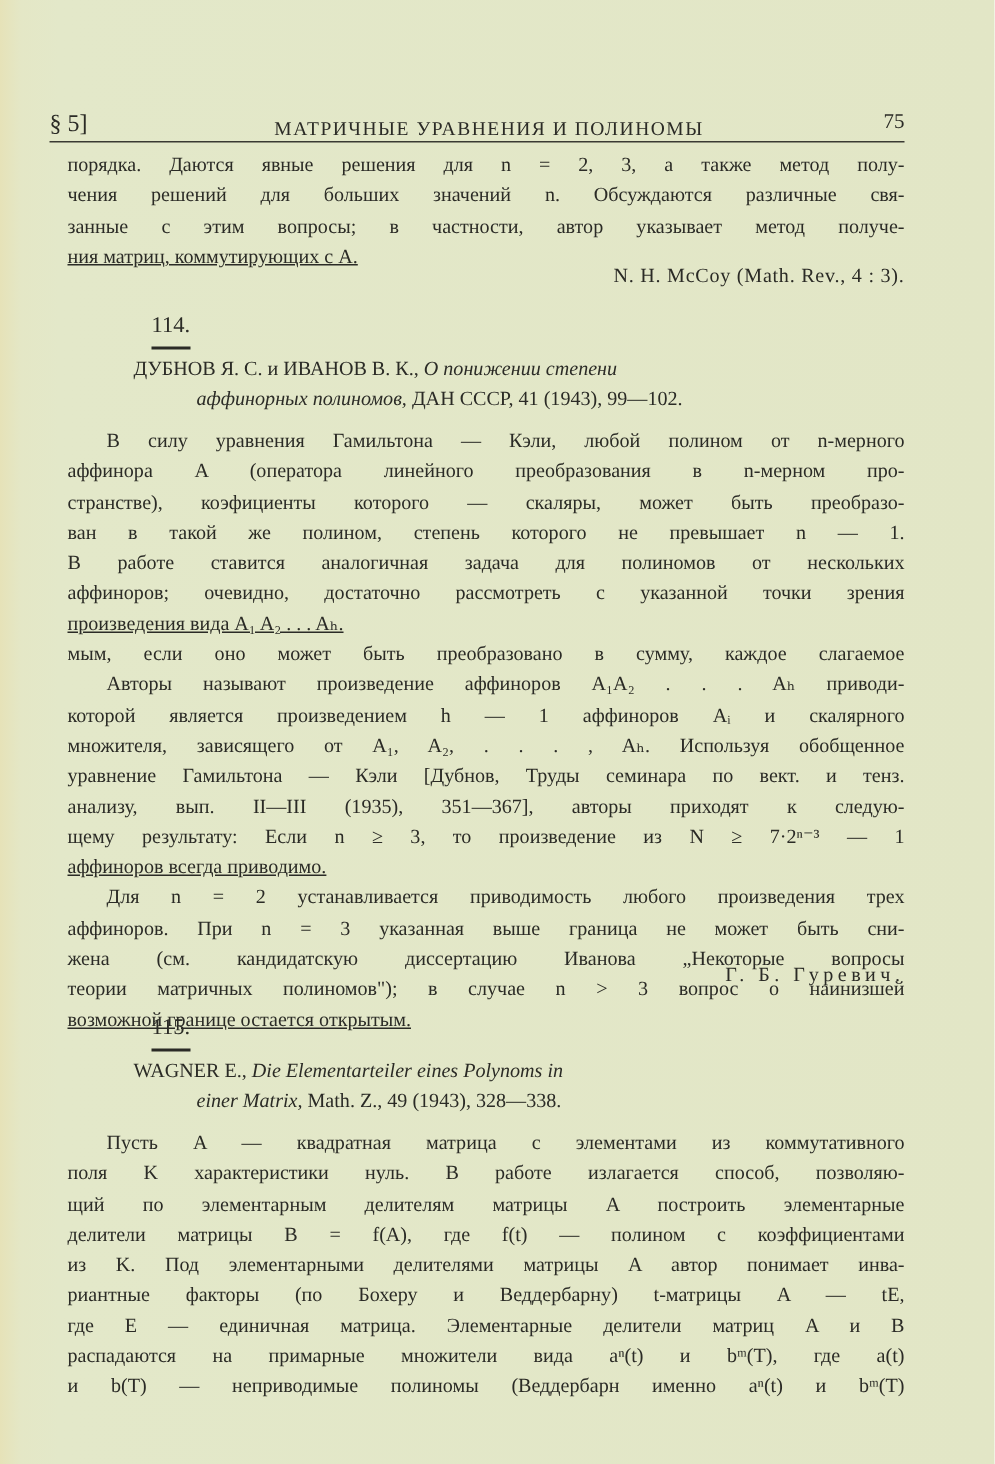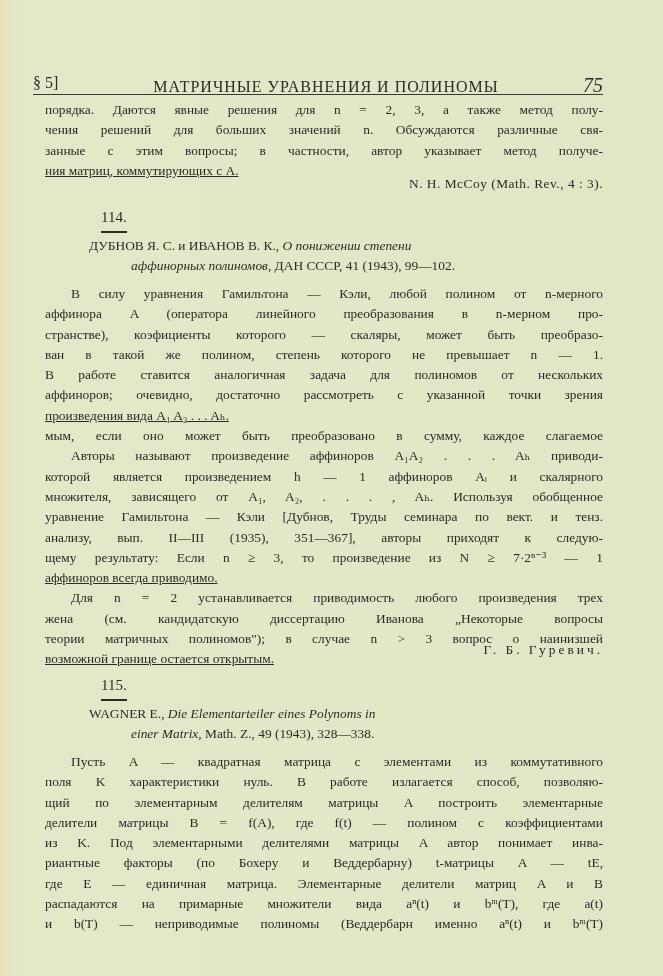--- a/index.html
+++ b/index.html
@@ -13,23 +13,23 @@
   .page {
     position: absolute; left: 0; top: 0; width: 663px; height: 976px;
   }
   .header {
     position: absolute; left: 33px; top: 74px; width: 570px; height: 20px;
     border-bottom: 1.5px solid #3a3a33;
   }
   .hdr-section { position: absolute; left: 0; top: 0; font-size: 16px; }
   .hdr-title {
     position: absolute; left: 16px; right: 0; top: 4px; text-align: center;
-    font-size: 16px; letter-spacing: 1px; text-transform: uppercase;
+    font-size: 13px; letter-spacing: 1px; text-transform: uppercase;
   }
-  .hdr-page { position: absolute; right: 0; top: 0; font-size: 20px; font-style: italic; }
+  .hdr-page { position: absolute; right: 0; top: 0; font-size: 14px; }
 
   .p {
     position: absolute; left: 33px; width: 570px;
     font-size: 13.4px; line-height: 20.3px; text-align: justify;
   }
   .line { display: block; white-space: nowrap; text-align: justify; text-align-last: justify; margin-left: 12px; }
   .line.last { text-align-last: left; text-decoration: underline; }
   .indent { padding-left: 26px; }
   .sig { position: absolute; right: 60px; font-size: 13.4px; letter-spacing: 0.5px; }
   .sig.spaced { letter-spacing: 3px; }
@@ -84,20 +84,21 @@
     <span class="line">мым, если оно может быть преобразовано в сумму, каждое слагаемое</span>
     <span class="line indent">Авторы называют произведение аффиноров A₁A₂ . . . Aₕ приводи-</span>
     <span class="line">которой является произведением h — 1 аффиноров Aᵢ и скалярного</span>
     <span class="line">множителя, зависящего от  A₁,  A₂,  . . . ,  Aₕ.  Используя  обобщенное</span>
     <span class="line">уравнение Гамильтона — Кэли [Дубнов, Труды семинара по вект. и тенз.</span>
     <span class="line">анализу, вып. II—III (1935),  351—367],  авторы  приходят  к  следую-</span>
     <span class="line">щему результату: Если  n ≥ 3,  то  произведение  из  N ≥ 7·2ⁿ⁻³ — 1</span>
     <span class="line last">аффиноров всегда приводимо.</span>
 
     <span class="line indent">Для  n = 2 устанавливается приводимость любого произведения трех</span>
+    <span class="line">аффиноров. При n = 3 указанная выше граница не может быть сни-</span>
     <span class="line">жена (см. кандидатскую диссертацию Иванова „Некоторые вопросы</span>
     <span class="line">теории матричных полиномов"); в случае n &gt; 3 вопрос о наинизшей</span>
     <span class="line last">возможной границе остается открытым.</span>
   </div>
   <div class="sig spaced" style="top:642px;">Г. Б. Гуревич.</div>
 
   <div class="num" style="top:677px;">115.</div>
   <div class="ref" style="top:704px;">
     <div>
       <span>WAGNER E., </span><span class="it">Die Elementarteiler eines Polynoms in</span>

